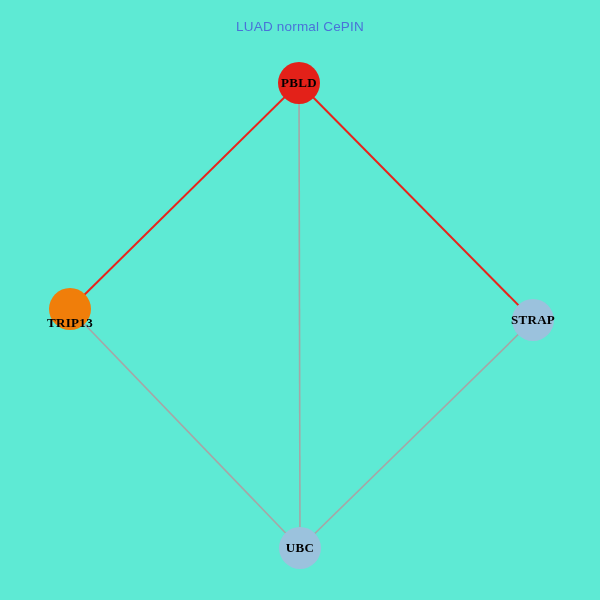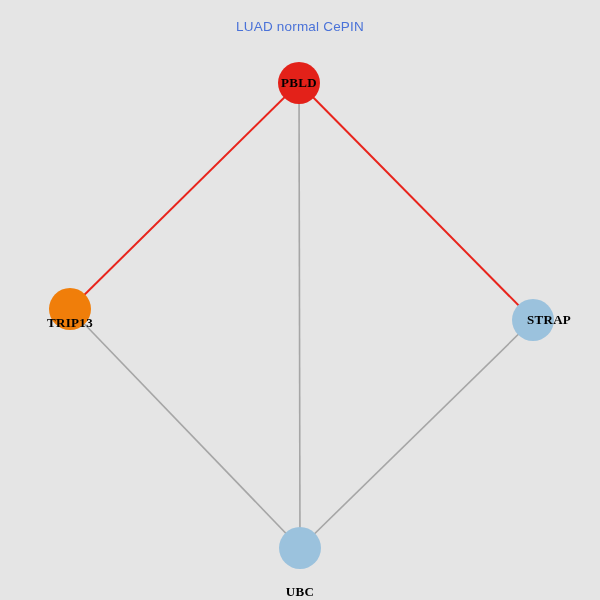--- a/index.html
+++ b/index.html
@@ -8,21 +8,21 @@
     padding: 0;
     background: #ffffff;
   }
   body {
     font-family: "Liberation Sans", sans-serif;
   }
   #canvas {
     position: relative;
     width: 600px;
     height: 600px;
-    background: #e5e5e5;
+    background: #5eead4;
     overflow: hidden;
   }
   #graph-title {
     position: absolute;
     left: 0;
     top: 19px;
     width: 600px;
     text-align: center;
     font-family: "Liberation Sans", sans-serif;
     font-size: 13.5px;
@@ -75,17 +75,17 @@
         <circle cx="299" cy="83" r="21" fill="#e32119" class="node-circle"></circle>
         <circle cx="70" cy="309" r="21" fill="#f07e0a" class="node-circle"></circle>
         <circle cx="533" cy="320" r="21" fill="#9bc2dd" class="node-circle"></circle>
         <circle cx="300" cy="548" r="21" fill="#9bc2dd" class="node-circle"></circle>
       </g>
   </svg>
 
   <div id="labels-layer">
       <div class="node-label" style="left: 299px; top: 83px; text-align: right;">PBLD</div>
       <div class="node-label" style="left: 70px; top: 323px;">TRIP13</div>
-      <div class="node-label" style="left: 533px; top: 320px; margin-left: 16px;">STRAP</div>
-      <div class="node-label" style="left: 300px; top: 548px; margin-top: 44px;">UBC</div>
+      <div class="node-label" style="left: 533px; top: 320px;">STRAP</div>
+      <div class="node-label" style="left: 300px; top: 548px;">UBC</div>
     </div>
 
 </div>
 
 </body></html>

